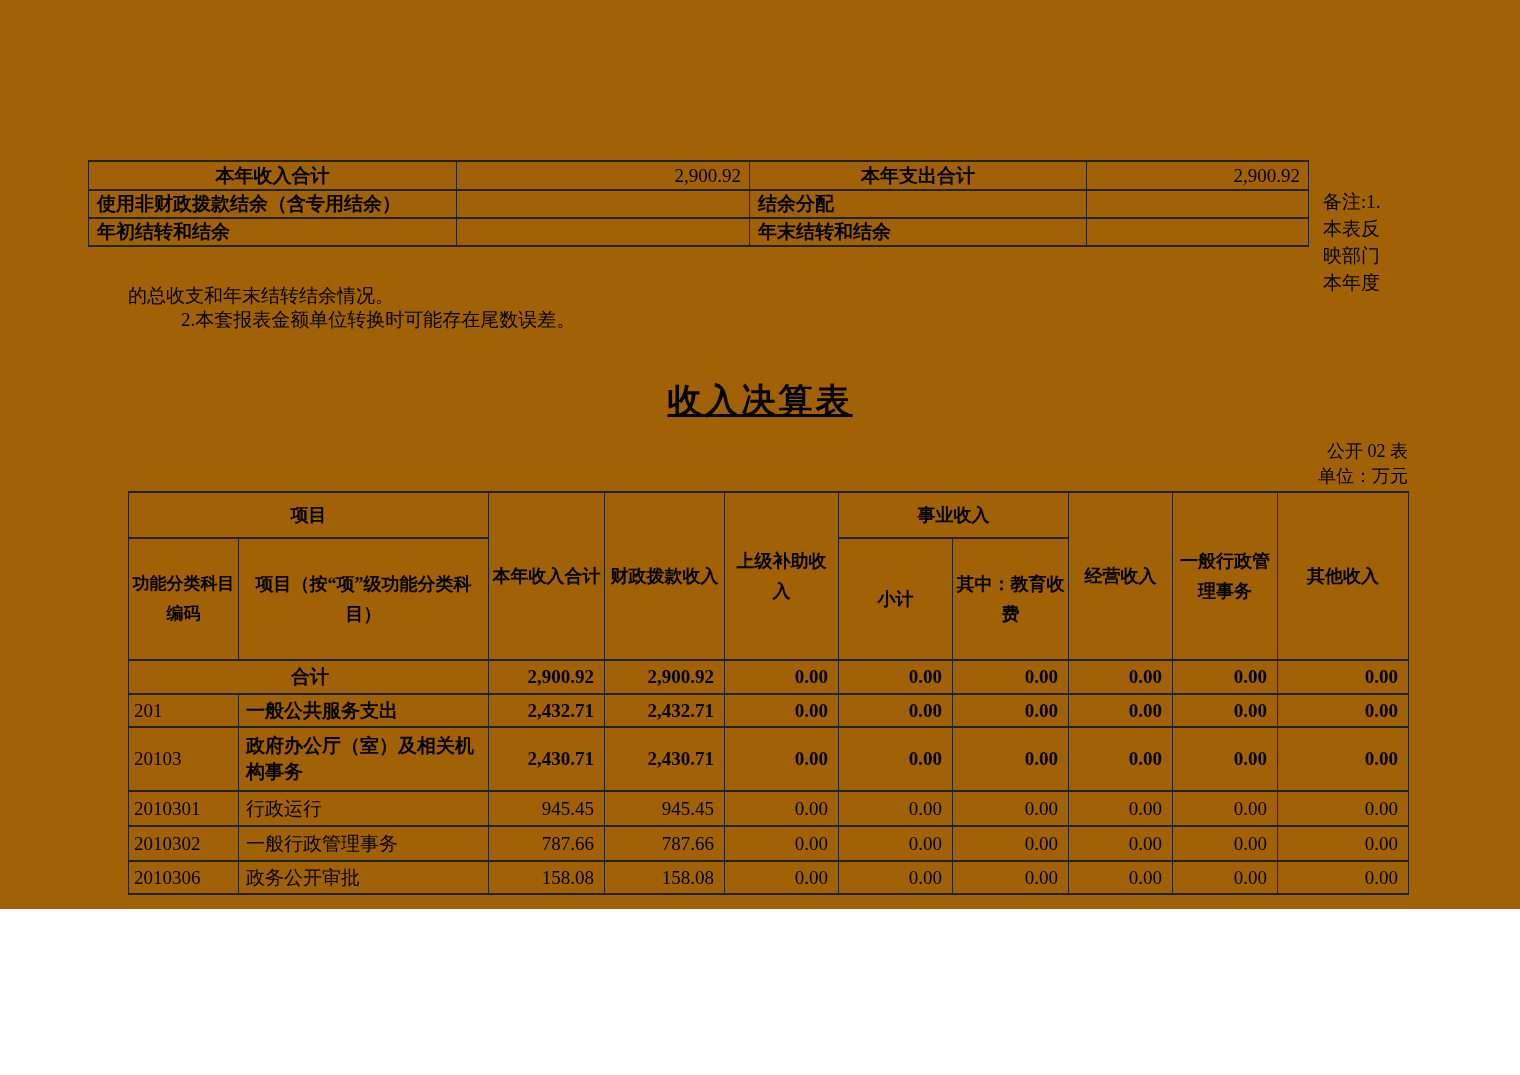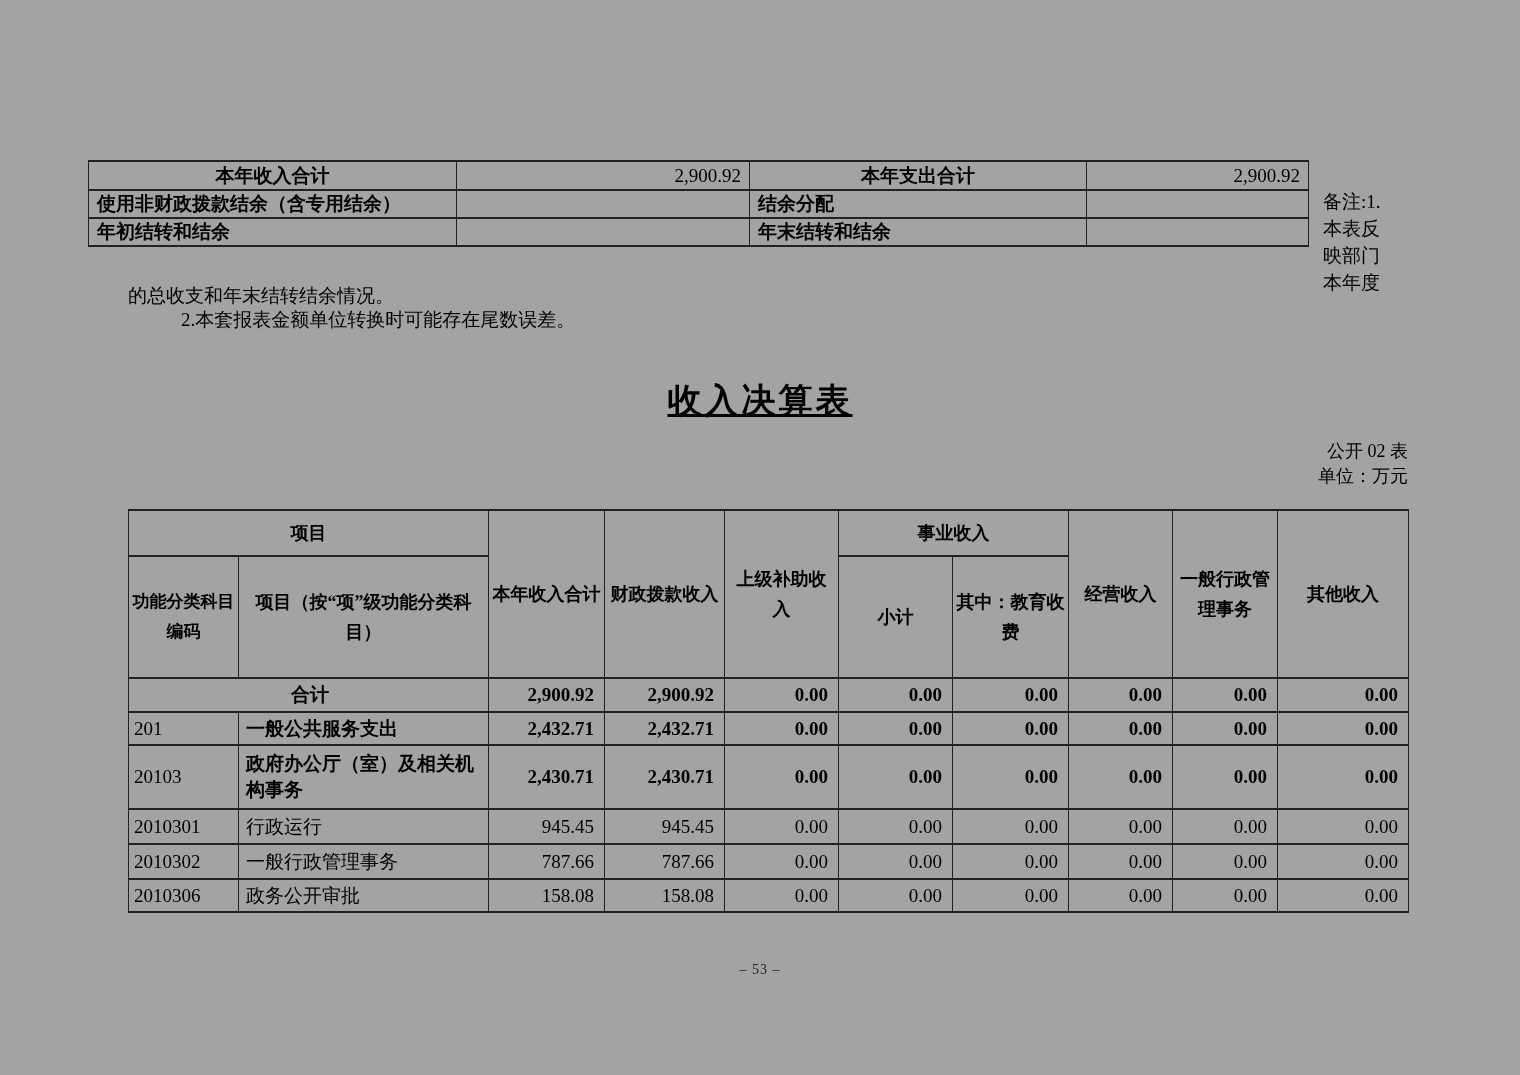--- a/index.html
+++ b/index.html
@@ -1,20 +1,20 @@
 <!DOCTYPE html>
 <html><head>
 <meta charset="utf-8">
 <style>
   html,body { margin:0; padding:0; background:#fff; }
   .page {
     position: relative;
     width: 1520px;
-    height: 1075px;
-    background: #a3a3a3;
+    height: 909px;
+    background: #a16207;
     font-family: "Liberation Serif", "DejaVu Serif", serif;
     color: #000;
     overflow: hidden;
   }
 
   
   #summary-table {
     position: absolute; left: 88px; top: 160px;
     width: 1220px;
     border-collapse: collapse; table-layout: fixed;
@@ -46,21 +46,21 @@
   #report-title {
     position: absolute; left: 0; right: 0; top: 378px;
     text-align: center; font-size: 34px; font-weight: bold; letter-spacing: 3px; text-decoration: underline;
   }
   #form-code { position: absolute; right: 112px; top: 439px; font-size: 18px; margin-left: 7px; }
   #department { position: absolute; left: 128px; top: 464px; font-size: 18px; }
   #unit { position: absolute; right: 112px; top: 464px; font-size: 18px; }
 
   
   #income-table {
-    position: absolute; left: 128px; top: 509px;
+    position: absolute; left: 128px; top: 491px;
     width: 1280px;
     border-collapse: collapse; table-layout: fixed; padding-left: 44px;
   }
   #income-table th, #income-table td {
     border-left: 1px solid #222; border-right: 1px solid #222;
     border-top: 2px solid #222; border-bottom: 2px solid #222;
     vertical-align: middle; overflow: hidden;
   }
   #income-table th {
     font-weight: bold; font-size: 18px; text-align: center;

